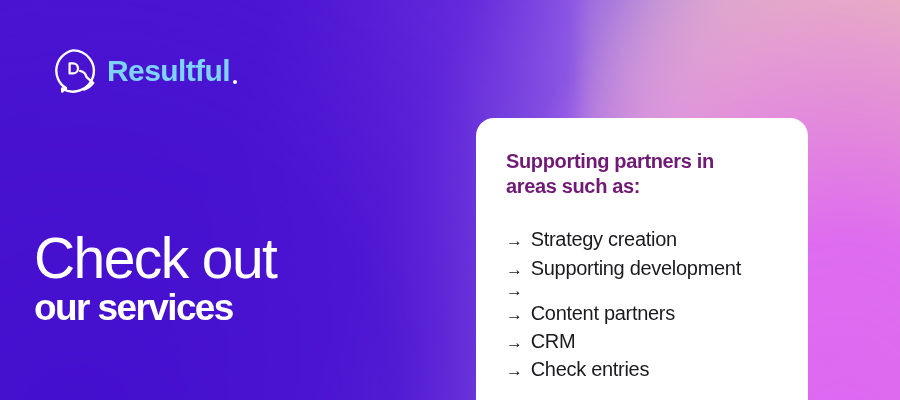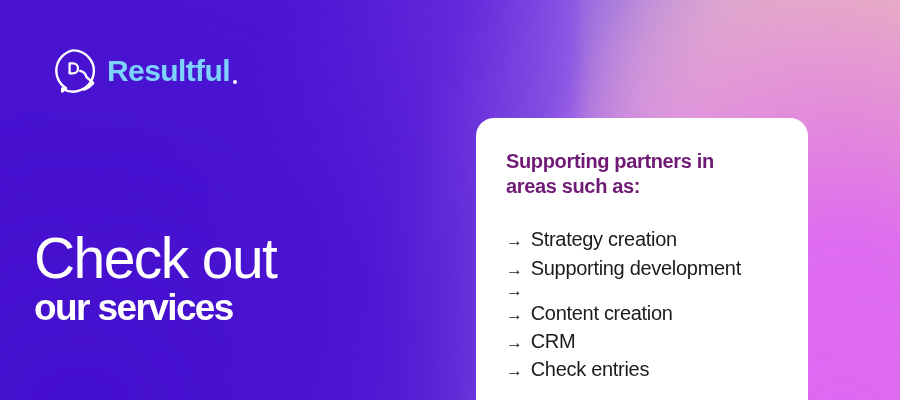--- a/index.html
+++ b/index.html
@@ -215,21 +215,21 @@
       </li>
       <li class="card-list-item">
         <span class="bullet-arrow">→</span>
         <span>Supporting development</span>
       </li>
       <li class="card-list-item">
         <span class="bullet-arrow">→</span>
       </li>
       <li class="card-list-item">
         <span class="bullet-arrow">→</span>
-        <span>Content creation</span>
+        <span>Content partners</span>
       </li>
       <li class="card-list-item">
         <span class="bullet-arrow">→</span>
         <span>CRM</span>
       </li>
       <li class="card-list-item">
         <span class="bullet-arrow">→</span>
         <span>Check entries</span>
       </li>
     </ul>

